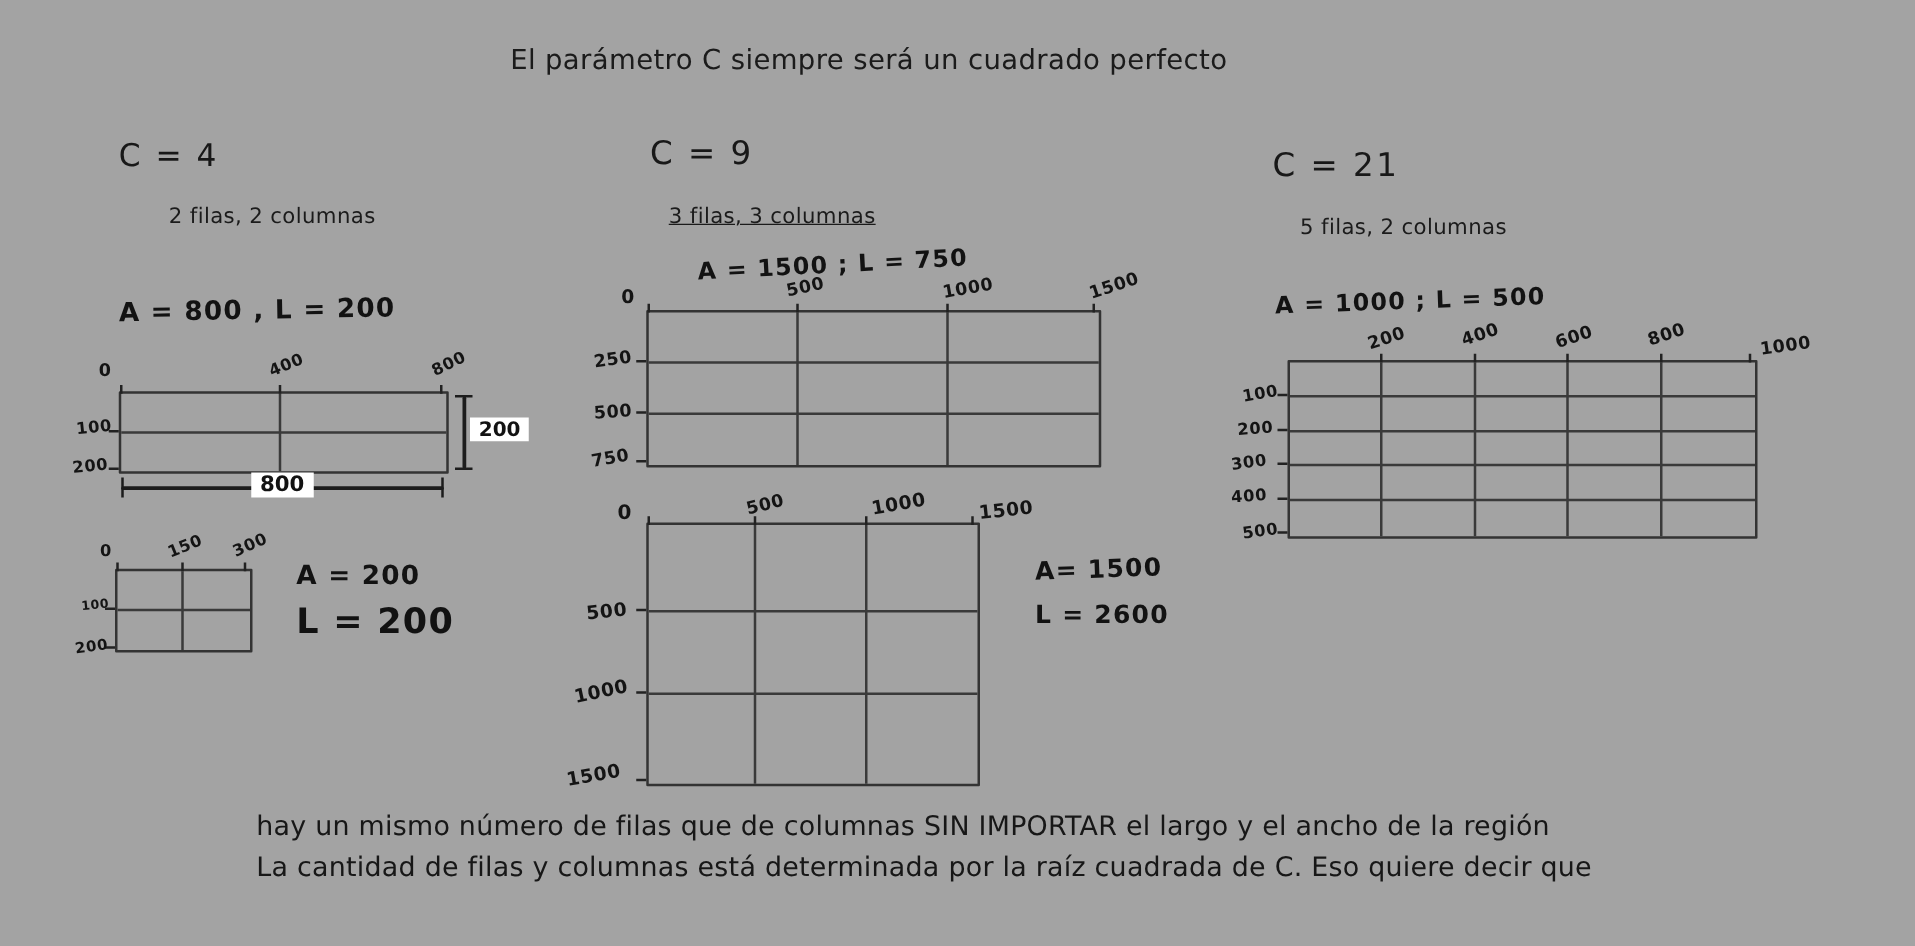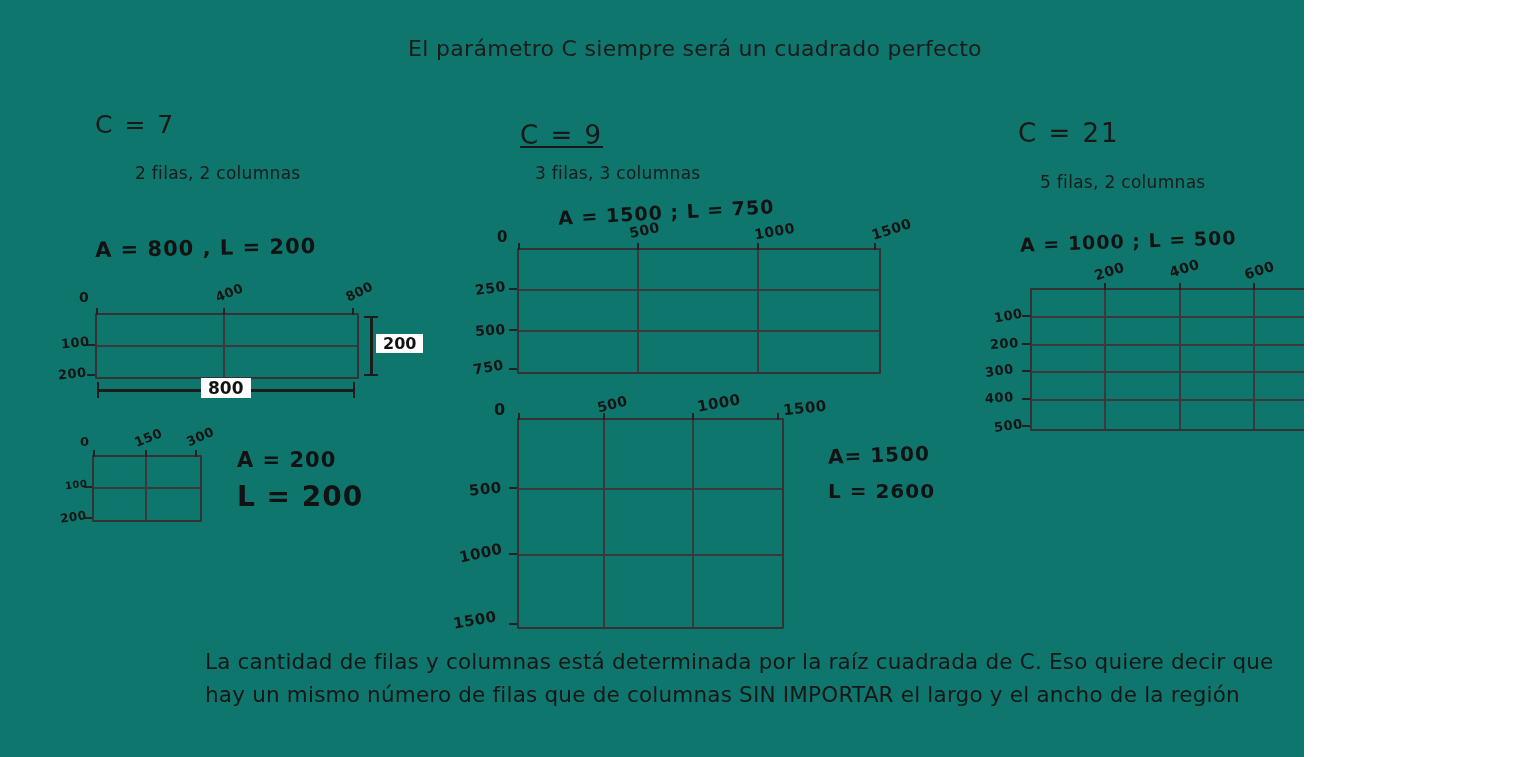--- a/index.html
+++ b/index.html
@@ -1,19 +1,19 @@
 <!DOCTYPE html>
 <html><head>
 <meta charset="utf-8">
 <style>
   html,body{margin:0;padding:0;background:#ffffff;}
   #sheet{
     position:relative;
-    width:1304px;height:757px;
-    background:#0f766e;
+    width:1532px;height:757px;
+    background:#a3a3a3;
     font-family:"DejaVu Sans", sans-serif;
     color:#1c1c1c;
     overflow:hidden;
   }
   .title{
     position:absolute;text-align:center;
     font-size:22px;letter-spacing:.3px;color:#1b1b1b;
   }
   .cvalue{position:absolute;font-size:25px;letter-spacing:2px;color:#181818;}
   .rowscols{position:absolute;font-size:17px;letter-spacing:.3px;color:#1b1b1b;}
@@ -34,21 +34,21 @@
   .dimlabel{position:absolute;background:#ffffff;font-weight:bold;color:#121212;padding:0 7px;white-space:nowrap;}
   .footer{position:absolute;font-size:21.5px;line-height:33px;letter-spacing:.2px;color:#171717;white-space:nowrap;}
 </style>
 </head>
 <body>
 
 <div id="sheet">
 
   <div class="title" style="left:385px;top:36px;width:620px;">El parámetro C siempre será un cuadrado perfecto</div>
 
-  <div class="cvalue" style="left:95px;top:110px;">C = 7</div>
+  <div class="cvalue" style="left:95px;top:110px;">C = 4</div>
   <div class="rowscols" style="left:135px;top:163px;">2 filas, 2 columnas</div>
   <div class="param" style="left:95px;top:236px;transform:rotate(-1deg);font-size:21px;">A = 800 ,   L = 200</div>
 
   <div class="grid" style="left:95px;top:313px;width:260px;height:62px;">
     <div class="vline" style="left:126px;"></div>
     <div class="hline" style="top:30px;"></div>
     <div class="dashx" style="left:-1px;top:-7px;"></div>
     <div class="dashx" style="left:126px;top:-7px;"></div>
     <div class="dashx" style="left:255px;top:-7px;"></div>
     <span class="xt" style="left:-18px;top:-26px;font-size:14px;">0</span>
@@ -80,22 +80,22 @@
     <span class="xt" style="left:40px;top:-27px;transform:rotate(-22deg);">150</span>
     <span class="xt" style="left:92px;top:-28px;transform:rotate(-24deg);">300</span>
     <div class="dashy" style="top:29px;"></div>
     <div class="dashy" style="top:60px;"></div>
     <span class="yt" style="left:-29px;top:22px;font-size:10px;transform:rotate(-6deg);">100</span>
     <span class="yt" style="left:-34px;top:53px;font-size:12px;transform:rotate(-8deg);">200</span>
   </div>
   <div class="param" style="left:237px;top:448px;font-size:21px;">A = 200</div>
   <div class="param" style="left:237px;top:480px;font-size:28px;">L = 200</div>
 
-  <div class="cvalue" style="left:520px;top:120px;font-size:26px;text-decoration:underline;">C = 9</div>
-  <div class="rowscols" style="left:535px;top:163px;">3 filas, 3 columnas</div>
+  <div class="cvalue" style="left:520px;top:108px;font-size:26px;">C = 9</div>
+  <div class="rowscols" style="left:535px;top:163px;text-decoration:underline;">3 filas, 3 columnas</div>
   <div class="param" style="left:558px;top:201px;font-size:19px;transform:rotate(-3deg);">A = 1500 ;  L = 750</div>
 
   <div class="grid" style="left:517px;top:248px;width:360px;height:122px;">
     <div class="vline" style="left:118px;"></div>
     <div class="vline" style="left:238px;"></div>
     <div class="hline" style="top:39px;"></div>
     <div class="hline" style="top:80px;"></div>
     <div class="dashx" style="left:-1px;top:-7px;"></div>
     <div class="dashx" style="left:118px;top:-7px;"></div>
     <div class="dashx" style="left:238px;top:-7px;"></div>
@@ -164,17 +164,17 @@
     <div class="dashy" style="top:108px;"></div>
     <div class="dashy" style="top:135px;"></div>
     <span class="yt" style="left:-38px;top:18px;transform:rotate(-10deg);">100</span>
     <span class="yt" style="left:-42px;top:46px;transform:rotate(-4deg);">200</span>
     <span class="yt" style="left:-47px;top:73px;transform:rotate(-8deg);">300</span>
     <span class="yt" style="left:-47px;top:100px;transform:rotate(-4deg);">400</span>
     <span class="yt" style="left:-38px;top:128px;transform:rotate(-8deg);">500</span>
   </div>
 
   <div class="footer" style="left:205px;top:645px;">
+    <div>hay un mismo número de filas que de columnas SIN IMPORTAR el largo y el ancho de la región</div>
     <div>La cantidad de filas y columnas está determinada por la raíz cuadrada de C. Eso quiere decir que</div>
-    <div>hay un mismo número de filas que de columnas SIN IMPORTAR el largo y el ancho de la región</div>
   </div>
 
 </div>
 
 </body></html>

